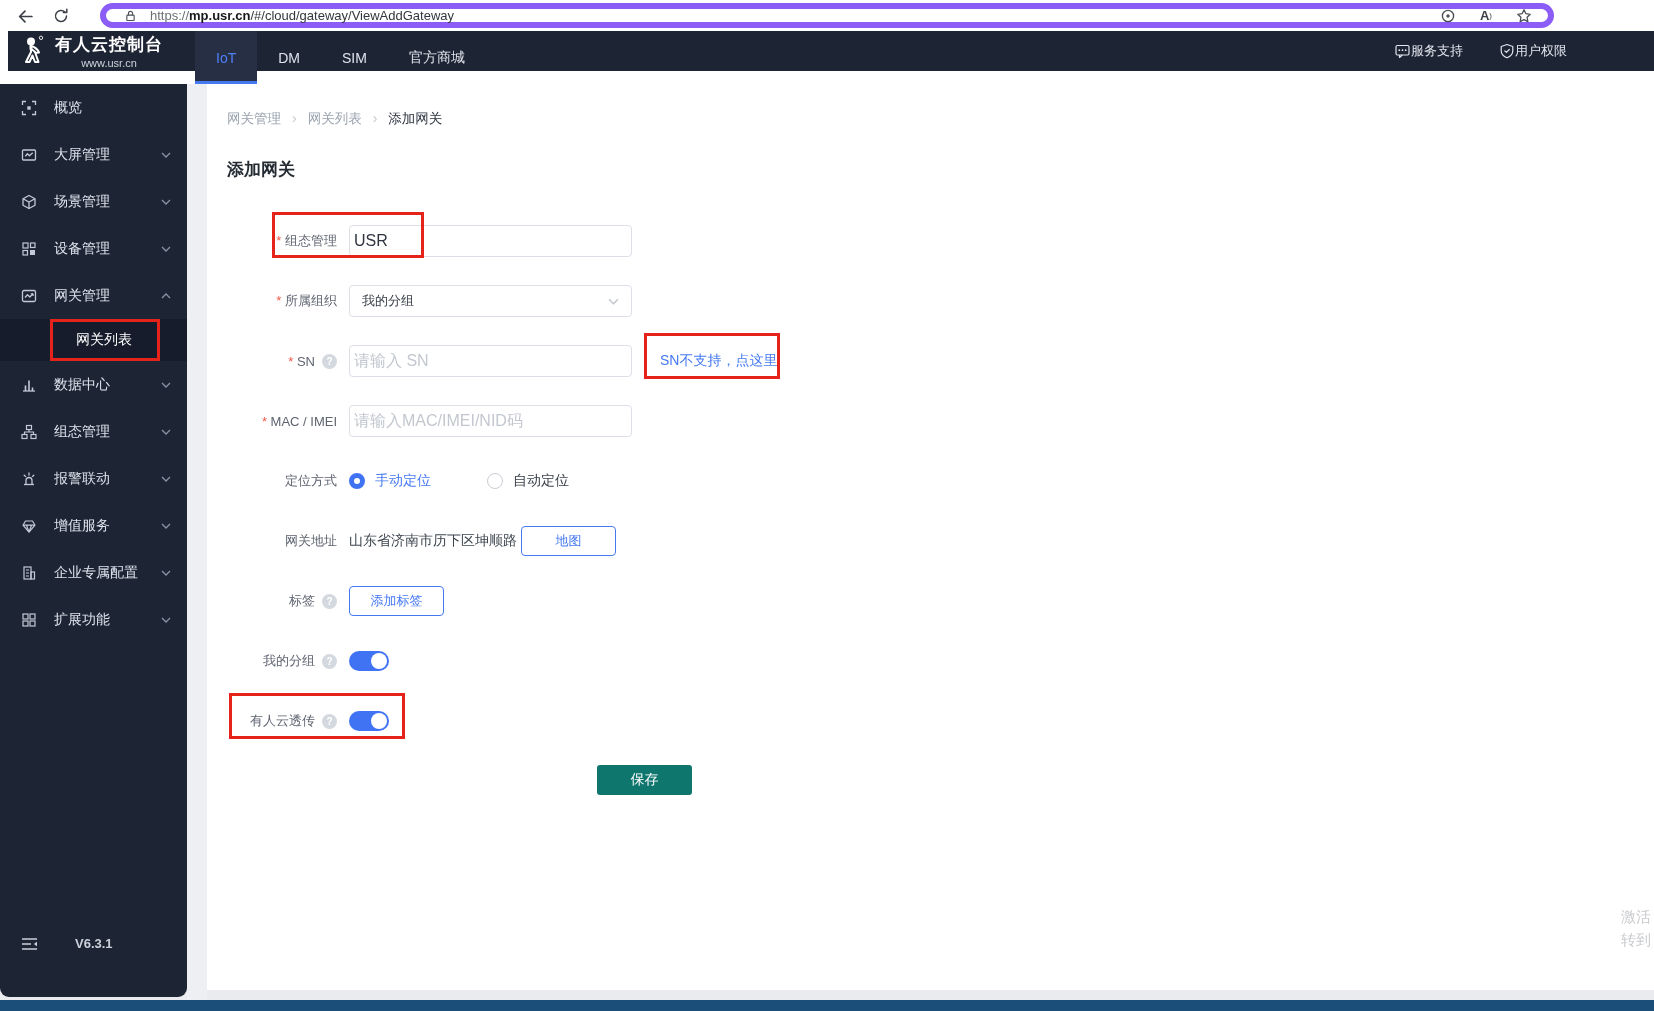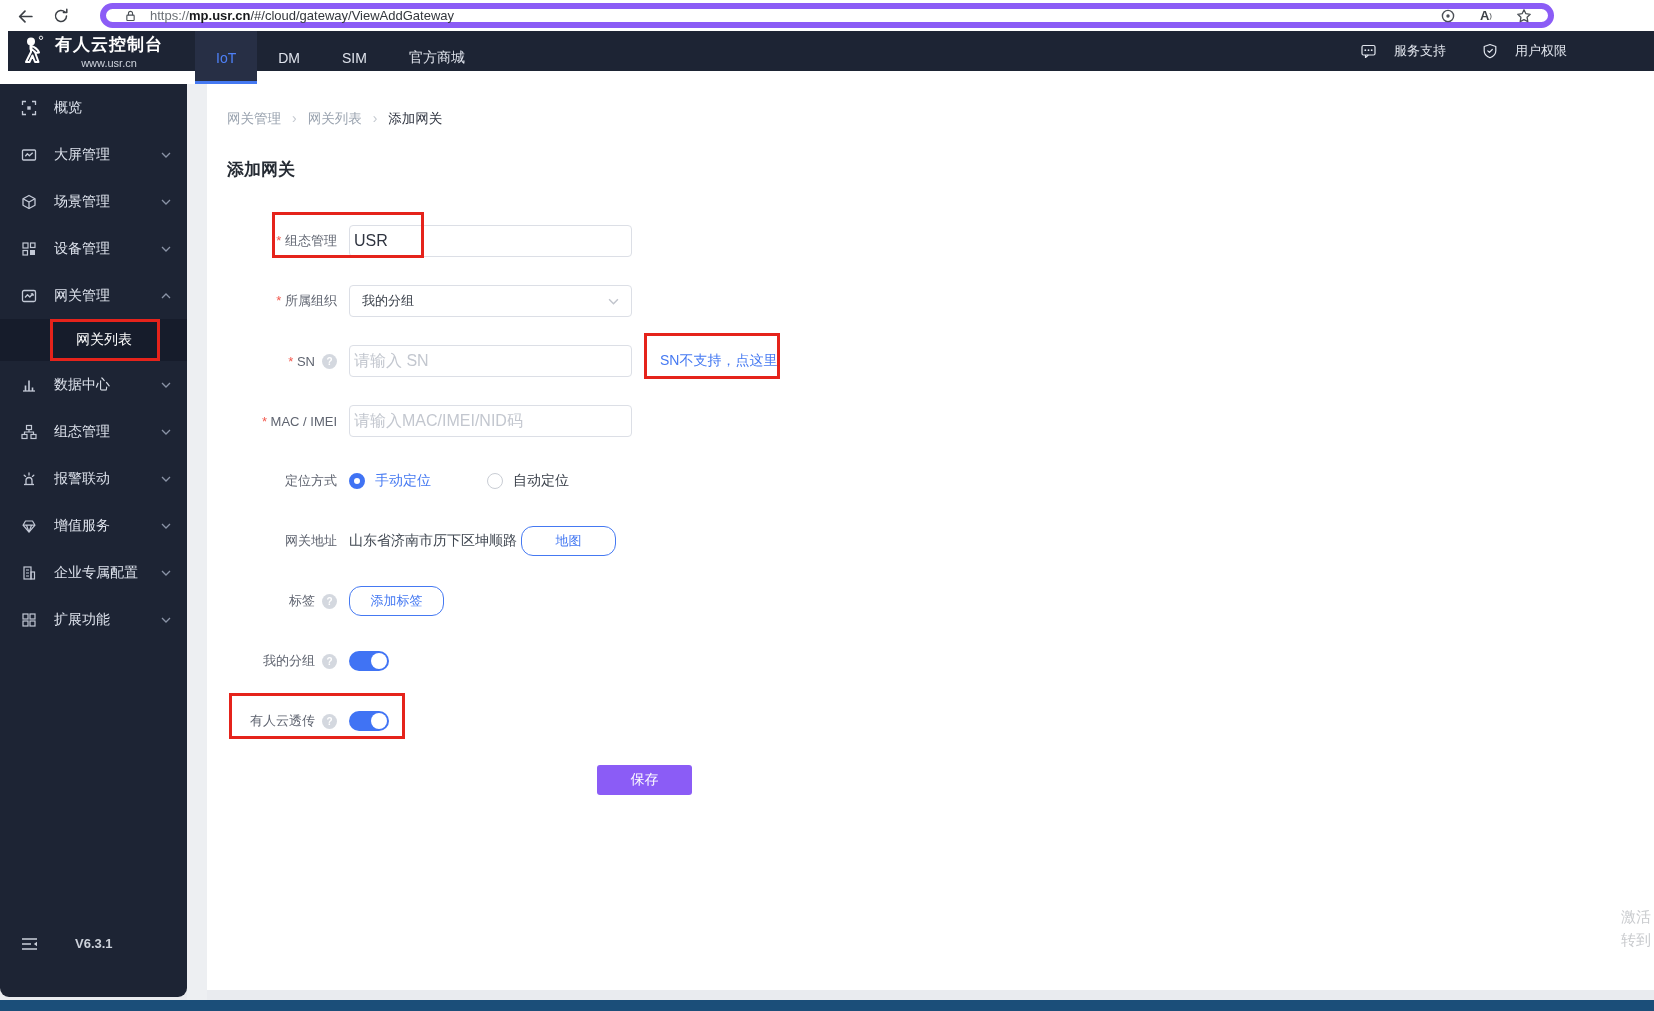--- a/index.html
+++ b/index.html
@@ -22,21 +22,21 @@
   .topnav { position:absolute; top:31px; left:8px; width:1654px; height:40px; background:#1d2434; display:flex; z-index:4; }
   .brand { width:187px; display:flex; align-items:center; padding-left:10px; gap:7px; cursor:pointer; }
   .brand-txt { display:flex; flex-direction:column; align-items:center; }
   .brand-title { font-size:17px; font-weight:bold; color:#fff; letter-spacing:1px; }
   .brand-sub { font-size:11px; color:#ced3dc; margin-top:1px; }
   .tabs { display:flex; height:53px; }
   .tab { padding:0 21px; display:flex; align-items:center; font-size:14px; color:#dfe3ec; position:relative; cursor:pointer; }
   .tab.active { background:#272f45; color:#4e80f7; }
   .tab.active::after { content:""; position:absolute; left:0; right:0; bottom:0; height:3px; background:#4579f2; }
   .nav-right { margin-left:auto; display:flex; align-items:center; gap:36px; padding-right:95px; }
-  .nav-right-item { display:flex; align-items:center; gap:17px; font-size:13px; color:#e2e6ee; cursor:pointer; }
+  .nav-right-item { display:flex; align-items:center; gap:0; font-size:13px; color:#e2e6ee; cursor:pointer; }
 
   
   .sidebar { position:absolute; top:84px; left:0; width:187px; height:913px; background:#1d2434; z-index:3; border-radius:0 0 9px 9px; }
   .side-item { height:47px; display:flex; align-items:center; padding:0 16px 0 21px; color:#dde2ec; font-size:14px; cursor:pointer; }
   .side-item .sicon { width:16px; height:16px; margin-right:17px; display:flex; flex-shrink:0; }
   .side-item .chev { margin-left:auto; display:flex; }
   .side-sub { height:42px; background:#161c2b; color:#fff; font-size:14px; display:flex; align-items:center; padding-left:76px; cursor:pointer; }
   .side-footer { position:absolute; bottom:46px; left:0; right:0; display:flex; align-items:center; padding-left:21px; }
   .side-footer .ver { margin-left:37px; font-size:13px; color:#ccd1da; font-weight:bold; }
 
@@ -63,25 +63,25 @@
   .select { width:283px; height:32px; border:1px solid #dcdfe6; border-radius:4px; display:flex; align-items:center; justify-content:space-between; padding:0 12px; font-size:13px; color:#3a404a; cursor:pointer; background:#fff; }
   .link { color:#4579f2; font-size:14px; margin-left:28px; cursor:pointer; }
   .radio { width:16px; height:16px; border-radius:50%; background:#fff; flex-shrink:0; cursor:pointer; }
   .radio.on { border:5px solid #4073f4; }
   .radio.off { border:1px solid #c9cdd4; }
   .rlabel { margin-left:10px; font-size:14px; cursor:pointer; }
   .rlabel.on { color:#4579f2; }
   .rlabel.off { color:#3a404a; }
   .rgap { width:56px; }
   .addr-text { font-size:14px; color:#3f4650; }
-  .btn-outline { min-width:95px; height:30px; border:1px solid #4579f2; border-radius:12px; background:#fff; color:#4579f2; font-size:13px; display:flex; align-items:center; justify-content:center; padding:0 14px; cursor:pointer; }
+  .btn-outline { min-width:95px; height:30px; border:1px solid #4579f2; border-radius:4px; background:#fff; color:#4579f2; font-size:13px; display:flex; align-items:center; justify-content:center; padding:0 14px; cursor:pointer; }
   .toggle { width:40px; height:20px; border-radius:10px; background:#4073f4; position:relative; cursor:pointer; flex-shrink:0; }
   .toggle::after { content:""; position:absolute; top:2px; right:2px; width:16px; height:16px; border-radius:50%; background:#fff; }
   .save-row { margin-top:14px; margin-left:390px; }
-  .save-btn { width:95px; height:30px; background:#8b5cf6; border:none; border-radius:3px; color:#fff; font-size:14px; cursor:pointer; }
+  .save-btn { width:95px; height:30px; background:#0f766e; border:none; border-radius:3px; color:#fff; font-size:14px; cursor:pointer; }
 
   
   .anno { position:absolute; border:3px solid #e5231b; z-index:20; pointer-events:none; }
   #anno-name { left:272px; top:212px; width:152px; height:46px; }
   #anno-sn   { left:644px; top:333px; width:136px; height:46px; }
   #anno-sub  { left:50px;  top:319px; width:110px; height:42px; }
   #anno-pass { left:229px; top:693px; width:176px; height:46px; }
 
   .watermark { position:absolute; left:1621px; top:905px; width:33px; overflow:hidden; z-index:7; color:#c9cbce; font-size:15px; line-height:23px; white-space:nowrap; }
   svg { display:block; }

